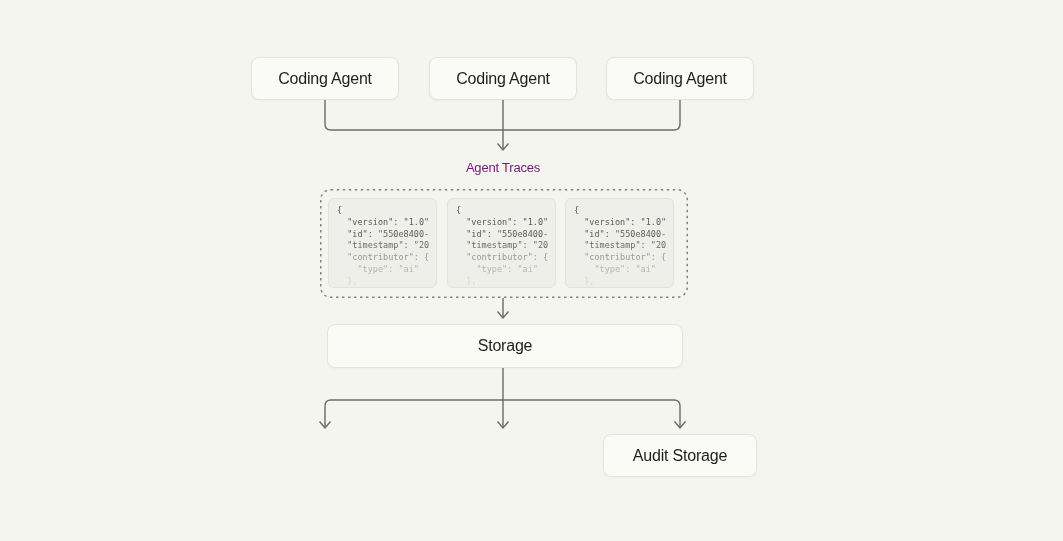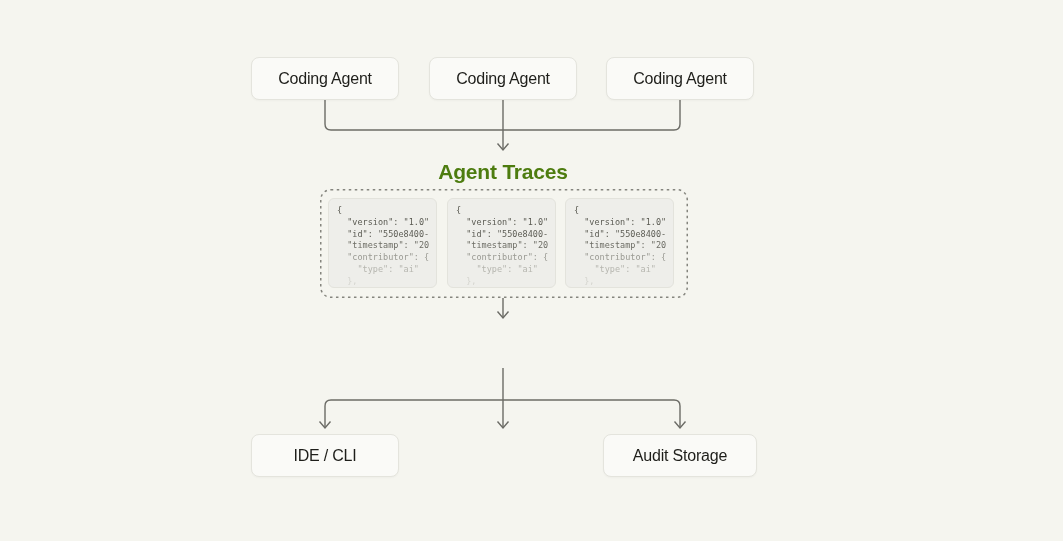--- a/index.html
+++ b/index.html
@@ -37,24 +37,24 @@
     font-weight: 500;
     letter-spacing: -0.2px;
     color: #1e1e1a;
     white-space: nowrap;
   }
   .flow-title {
     position: absolute;
     left: 0;
     width: 1006px; 
     text-align: center;
-    font-size: 21px;
-    font-weight: 700;
+    font-size: 13px;
+    font-weight: 400;
     letter-spacing: -0.2px;
-    color: #4d7c0f;
+    color: #701a75;
   }
   .trace-card {
     position: absolute;
     top: 198px;
     width: 109px;
     height: 90px;
     background: #eeeeea;
     border: 1px solid #e3e3dc;
     border-radius: 6px;
     box-sizing: border-box;
@@ -133,21 +133,21 @@
   <div class="trace-card" style="left:565px;">
     <div class="code-line">{</div>
     <div class="code-line">  "version": "1.0"</div>
     <div class="code-line">  "id": "550e8400-</div>
     <div class="code-line">  "timestamp": "20</div>
     <div class="code-line">  "contributor": {</div>
     <div class="code-line">    "type": "ai"</div>
     <div class="code-line">  },</div>
   </div>
 
+  <div class="node" style="left:327px; top:324px; width:356px; height:44px;">
+    <span class="node-label">Storage</span>
+  </div>
 
-  <div class="node" style="left:251px; top:434px; width:148px;">
-    <span class="node-label">IDE / CLI</span>
-  </div>
   <div class="node" style="left:603px; top:434px; width:154px;">
     <span class="node-label">Audit Storage</span>
   </div>
 
 </div>
 
 </body></html>

